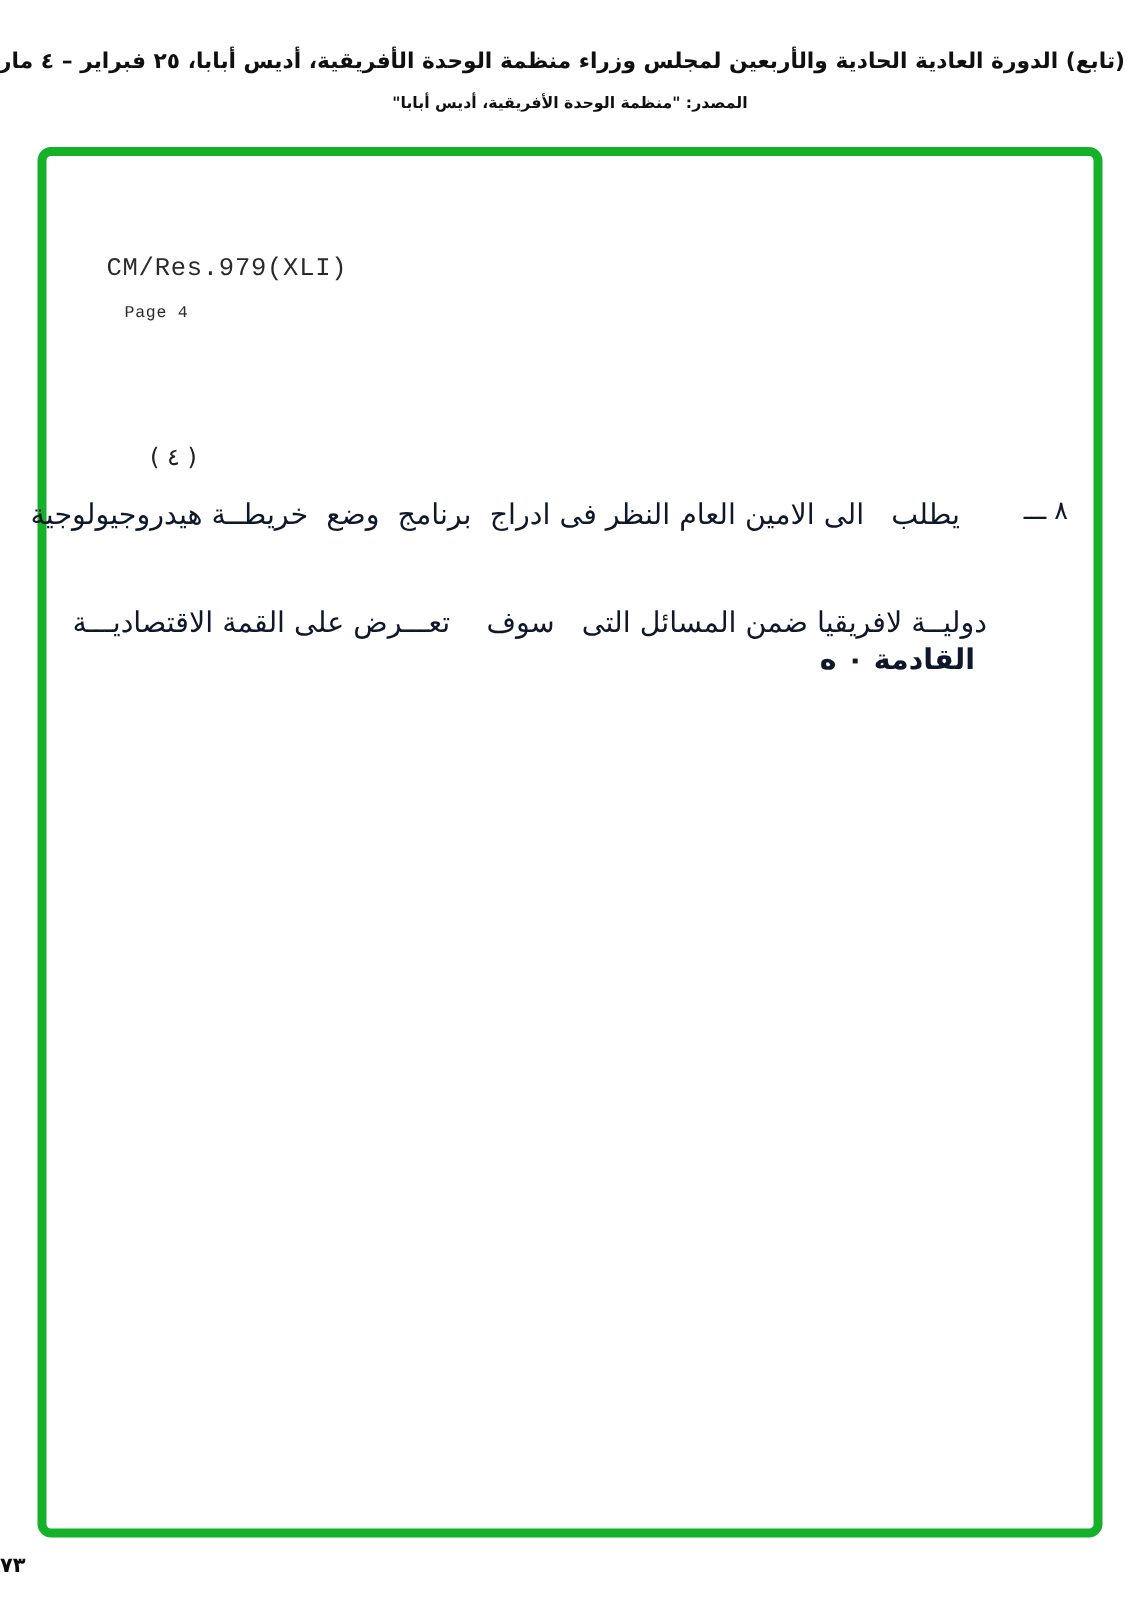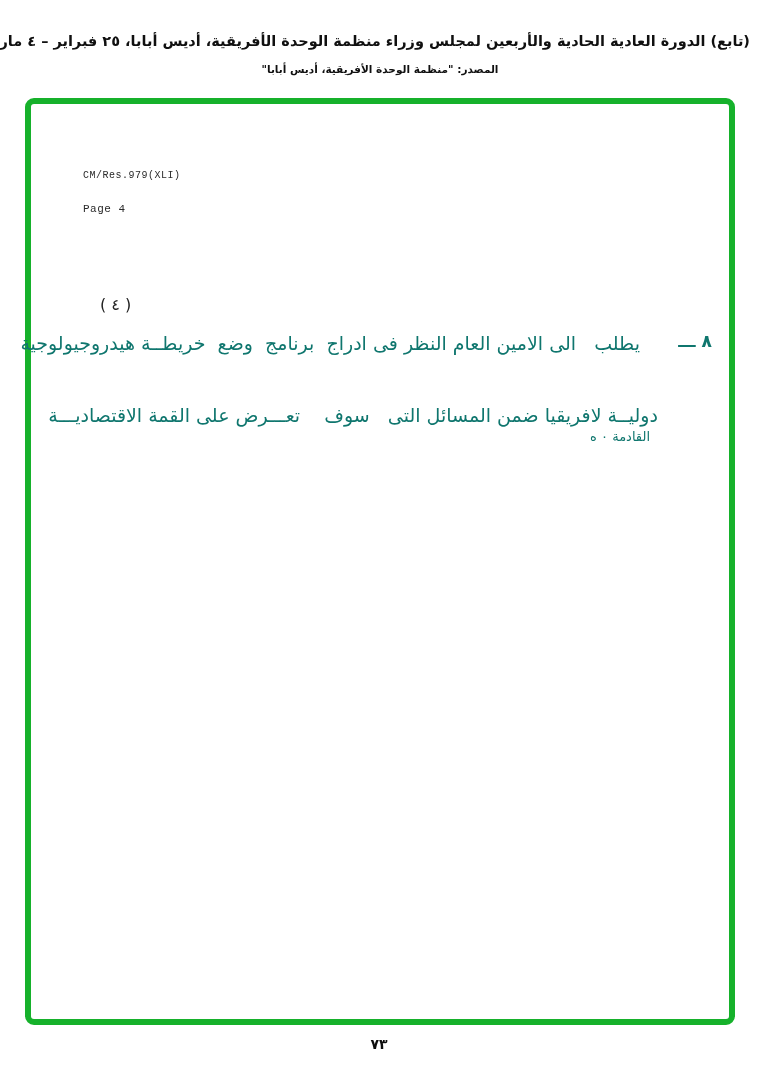--- a/index.html
+++ b/index.html
@@ -39,47 +39,47 @@
     background: #ffffff;
   }
 
   
   .type {
     font-family: "Liberation Mono", "DejaVu Sans Mono", monospace;
     color: #2a2a2a;
     letter-spacing: 0.5px;
     white-space: pre;
   }
-  .ref-number { left: 83px; top: 170px; font-size: 10px; }
+  .ref-number { left: 71px; top: 170px; font-size: 17px; }
   .page-label { left: 83px; top: 203px; font-size: 11px; }
 
   
   .ar {
     direction: rtl;
-    color: #0f766e;
+    color: #0f172a;
     font-family: "DejaVu Sans", sans-serif;
     white-space: pre;
   }
   .section-marker {
     left: 100px; top: 295px;
     font-size: 16px; direction: rtl;
     color: #222;
   }
   .para-number {
     top: 331px; right: 46px;
-    font-size: 17px; font-weight: bold;
+    font-size: 17px; font-weight: normal;
   }
   .para-line1 { top: 332px; right: 118px; font-size: 19px; }
   .para-line2 { top: 404px; right: 100px; font-size: 19px; }
-  .para-line3 { top: 429px; right: 108px; font-size: 13px; }
+  .para-line3 { top: 429px; right: 108px; font-size: 19px; font-weight: bold; }
 
   
   .page-number {
     top: 1036px; left: 0; width: 758px;
-    text-align: center;
+    text-align: left;
     font-size: 14px; font-weight: bold;
     direction: rtl;
     color: #0d0d0d;
   }
 </style>
 </head>
 <body>
 
 <header>
   <div class="abs hdr-line1">(تابع)  الدورة العادية الحادية والأربعين لمجلس وزراء منظمة الوحدة الأفريقية، أديس أبابا، ٢٥ فبراير – ٤ مارس ١٩٨٥</div>

